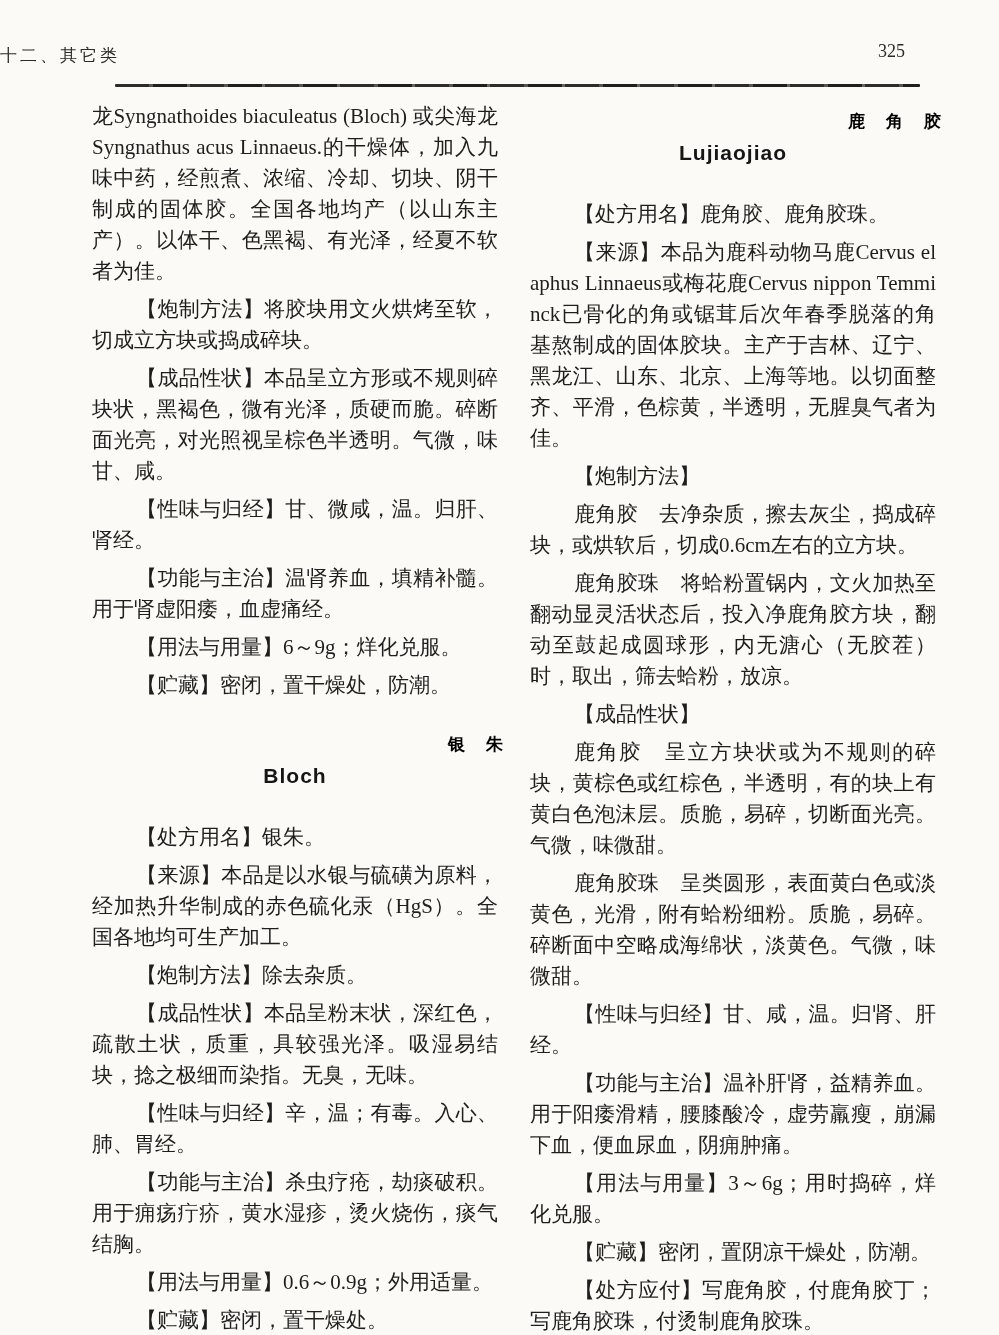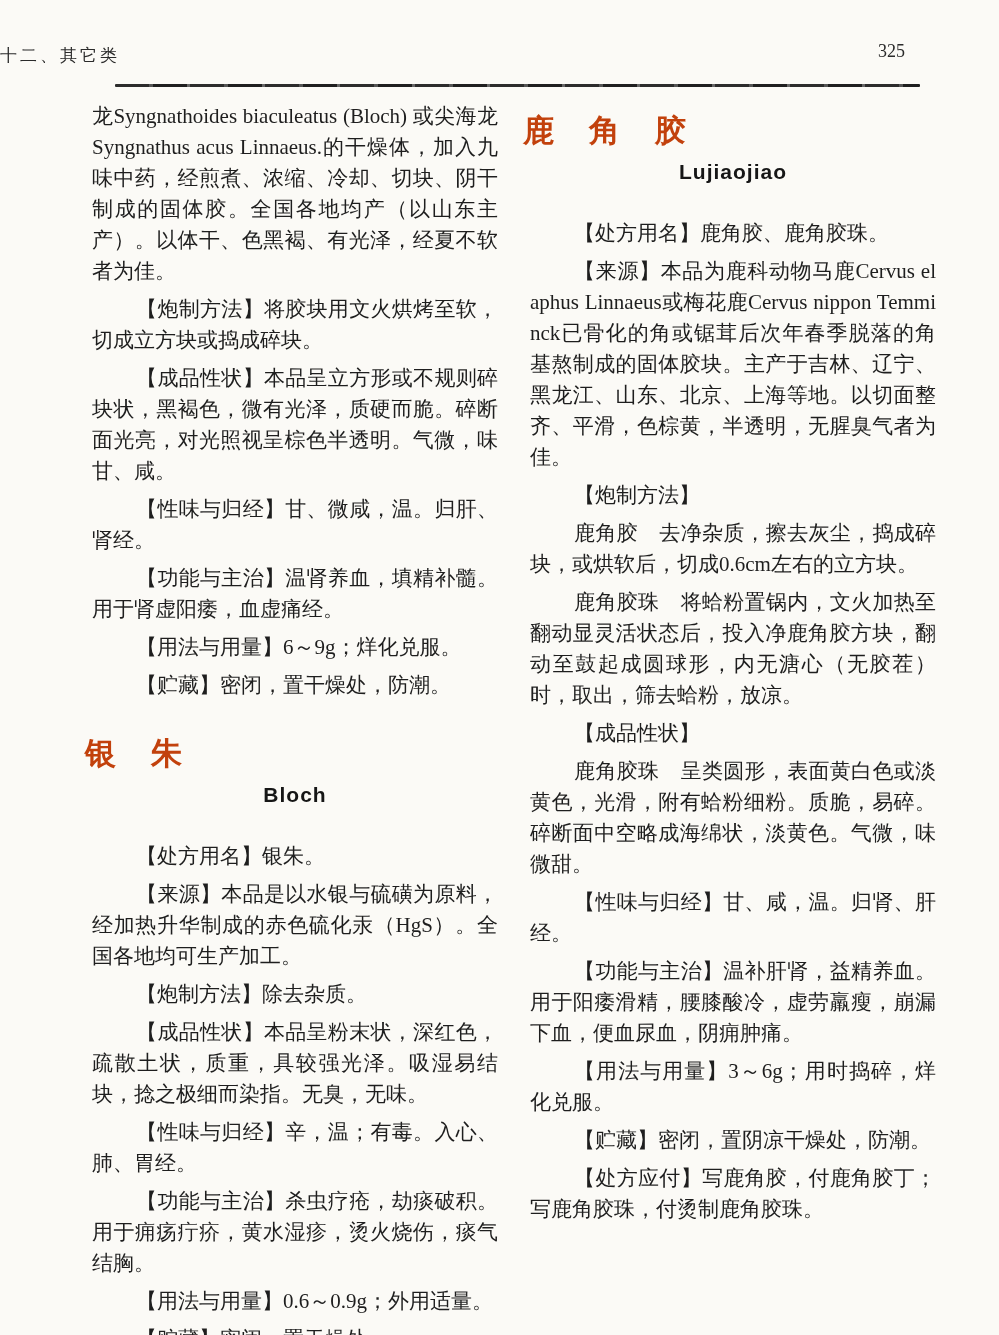--- a/index.html
+++ b/index.html
@@ -64,26 +64,26 @@
   .continuation, .para {
     font-size: 21px;
     line-height: 31px;
     text-align: justify;
     margin: 7px;
     word-break: break-all;
   }
   .para { text-indent: 2.1em; }
   .continuation { text-indent: 0; }
   .heading {
-    text-align: left;
-    font-size: 31px;
+    text-align: right;
+    font-size: 17px;
     font-weight: 700;
     letter-spacing: 2px;
     margin: 32px 0 8px 0;
-    color: #c2410c;
+    color: #000000;
   }
   .column > .heading:first-child { margin-top: 16px; }
   .pinyin {
     text-align: center;
     font-family: "Liberation Sans", "DejaVu Sans", sans-serif;
     font-size: 21px;
     font-weight: 700;
     letter-spacing: 1px;
     margin: 2px 0 34px 0;
     color: #161616;
@@ -121,20 +121,21 @@
       </div>
     <div class="column">
         <div class="heading">鹿　角　胶</div>
         <div class="pinyin">Lujiaojiao</div>
         <div class="para">【处方用名】鹿角胶、鹿角胶珠。</div>
         <div class="para">【来源】本品为鹿科动物马鹿Cervus elaphus Linnaeus或梅花鹿Cervus nippon Temminck已骨化的角或锯茸后次年春季脱落的角基熬制成的固体胶块。主产于吉林、辽宁、黑龙江、山东、北京、上海等地。以切面整齐、平滑，色棕黄，半透明，无腥臭气者为佳。</div>
         <div class="para">【炮制方法】</div>
         <div class="para">鹿角胶　去净杂质，擦去灰尘，捣成碎块，或烘软后，切成0.6cm左右的立方块。</div>
         <div class="para">鹿角胶珠　将蛤粉置锅内，文火加热至翻动显灵活状态后，投入净鹿角胶方块，翻动至鼓起成圆球形，内无溏心（无胶茬）时，取出，筛去蛤粉，放凉。</div>
         <div class="para">【成品性状】</div>
+        <div class="para">鹿角胶　呈立方块状或为不规则的碎块，黄棕色或红棕色，半透明，有的块上有黄白色泡沫层。质脆，易碎，切断面光亮。气微，味微甜。</div>
         <div class="para">鹿角胶珠　呈类圆形，表面黄白色或淡黄色，光滑，附有蛤粉细粉。质脆，易碎。碎断面中空略成海绵状，淡黄色。气微，味微甜。</div>
         <div class="para">【性味与归经】甘、咸，温。归肾、肝经。</div>
         <div class="para">【功能与主治】温补肝肾，益精养血。用于阳痿滑精，腰膝酸冷，虚劳羸瘦，崩漏下血，便血尿血，阴痈肿痛。</div>
         <div class="para">【用法与用量】3～6g；用时捣碎，烊化兑服。</div>
         <div class="para">【贮藏】密闭，置阴凉干燥处，防潮。</div>
         <div class="para">【处方应付】写鹿角胶，付鹿角胶丁；写鹿角胶珠，付烫制鹿角胶珠。</div>
       </div>
   </div>
 </div>
 

